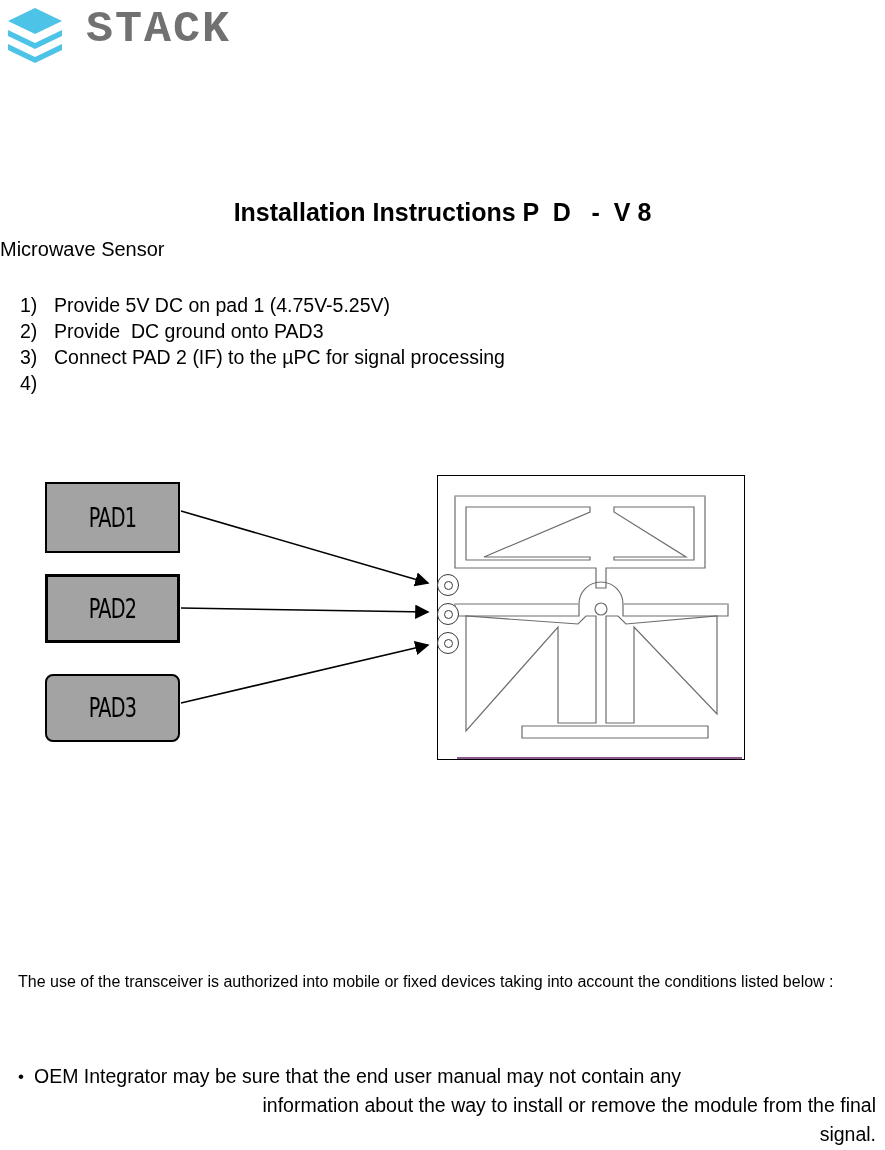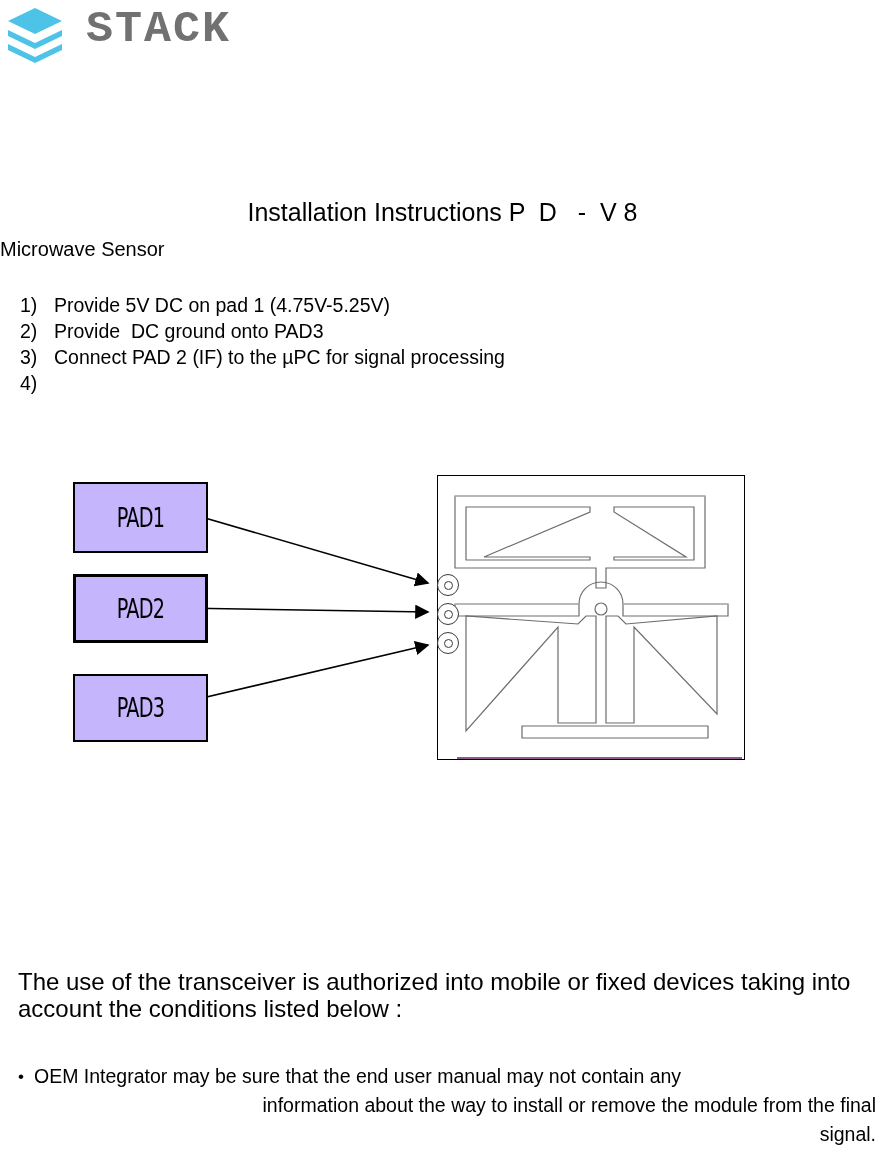--- a/index.html
+++ b/index.html
@@ -45,21 +45,21 @@
   }
 
   
   #doc-title {
     position: absolute;
     left: 0;
     top: 198px;
     width: 885px;
     text-align: center;
     font-size: 25px;
-    font-weight: normal;
+    font-weight: bold;
     letter-spacing: 0px;
     white-space: pre;
   }
   #doc-subtitle {
     position: absolute;
     left: 0;
     top: 238px;
     width: 885px;
     text-align: left;
     font-size: 20px;
@@ -87,39 +87,38 @@
   #diagram {
     position: absolute;
     left: 0px;
     top: 455px;
     width: 885px;
     height: 330px;
   }
   .pad-box {
     position: absolute;
     border: 2px solid #000;
-    background: #c4b5fd;
+    background: #a3a3a3;
     box-sizing: border-box;
-    margin-left: 28px;
   }
   .pad-box.heavy { border-width: 3px; }
   .pad-label {
     position: absolute;
     left: 0;
     top: 50%;
     transform: translateY(-50%) scaleX(0.74);
     width: 100%;
     text-align: center;
     font-size: 26px;
     letter-spacing: -1px;
     font-family: "DejaVu Sans", sans-serif;
   }
   #pad-box-1 { left: 45px;  top: 27px;  width: 135px; height: 71px; }
   #pad-box-2 { left: 45px;  top: 119px; width: 135px; height: 69px; }
-  #pad-box-3 { left: 45px;  top: 219px; width: 135px; height: 68px; }
+  #pad-box-3 { left: 45px;  top: 219px; width: 135px; height: 68px; border-radius: 8px; }
 
   #arrow-layer {
     position: absolute;
     left: 0; top: 0;
     width: 885px; height: 330px;
   }
 
   #pcb {
     position: absolute;
     left: 437px;
@@ -165,21 +164,21 @@
   #pad-dot-1 { left: 437px; top: 119px; }
   #pad-dot-2 { left: 437px; top: 148px; }
   #pad-dot-3 { left: 437px; top: 177px; }
 
   
   #footer-text {
     position: absolute;
     left: 18px;
     top: 968px;
     width: 858px;
-    font-size: 24px;
+    font-size: 16px;
     line-height: 27px;
   }
   #footer-para {
     margin: 0;
   }
   #bullet-block {
     position: absolute;
     left: 18px;
     top: 1062px;
     width: 858px;

